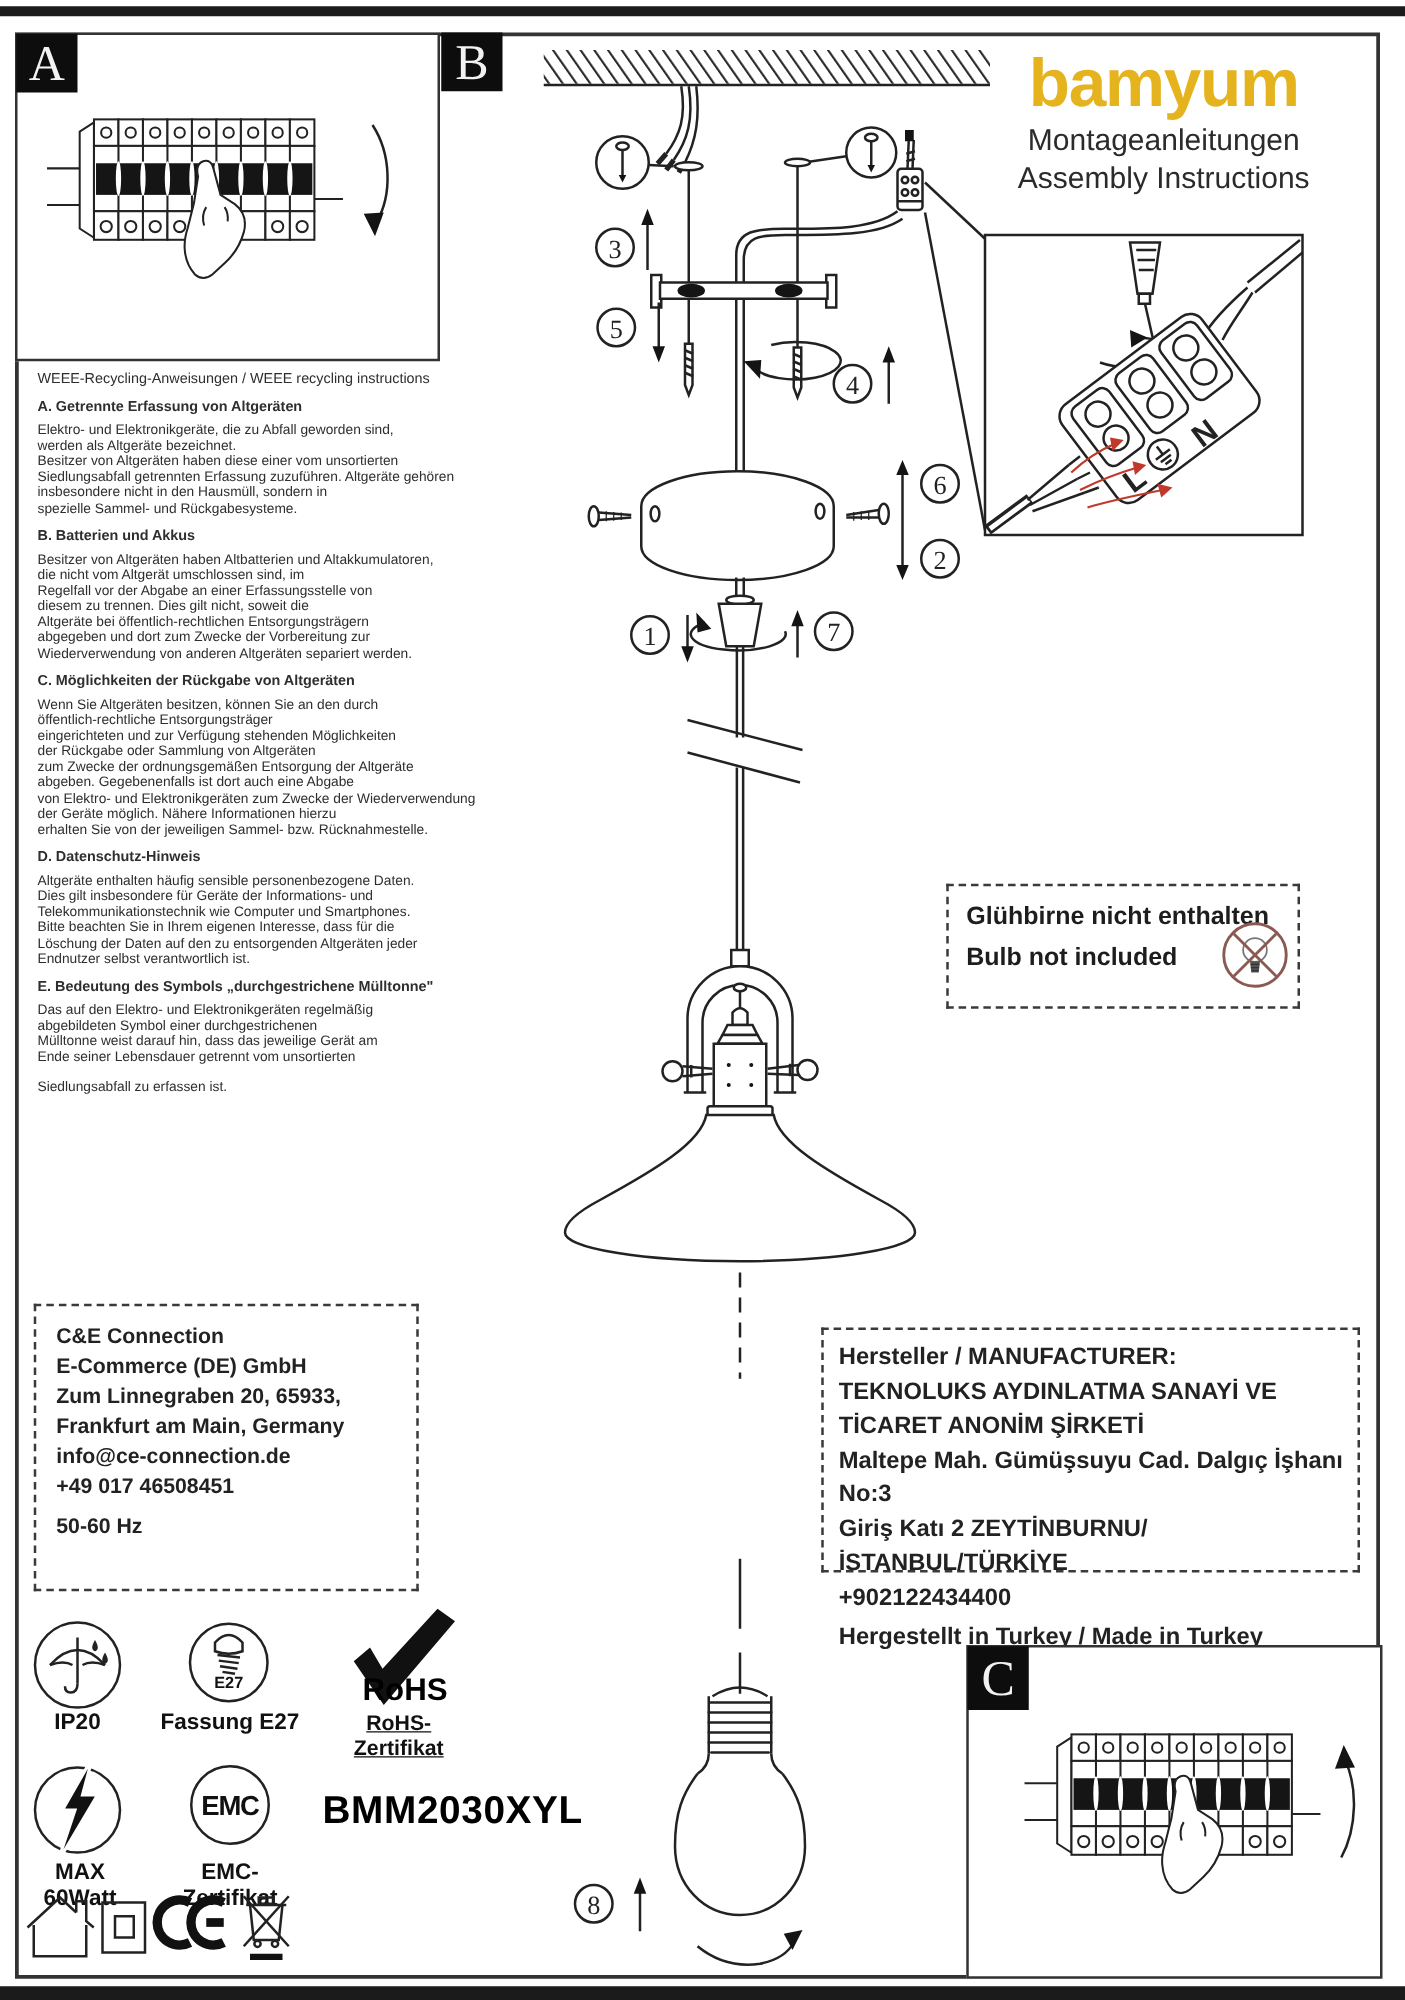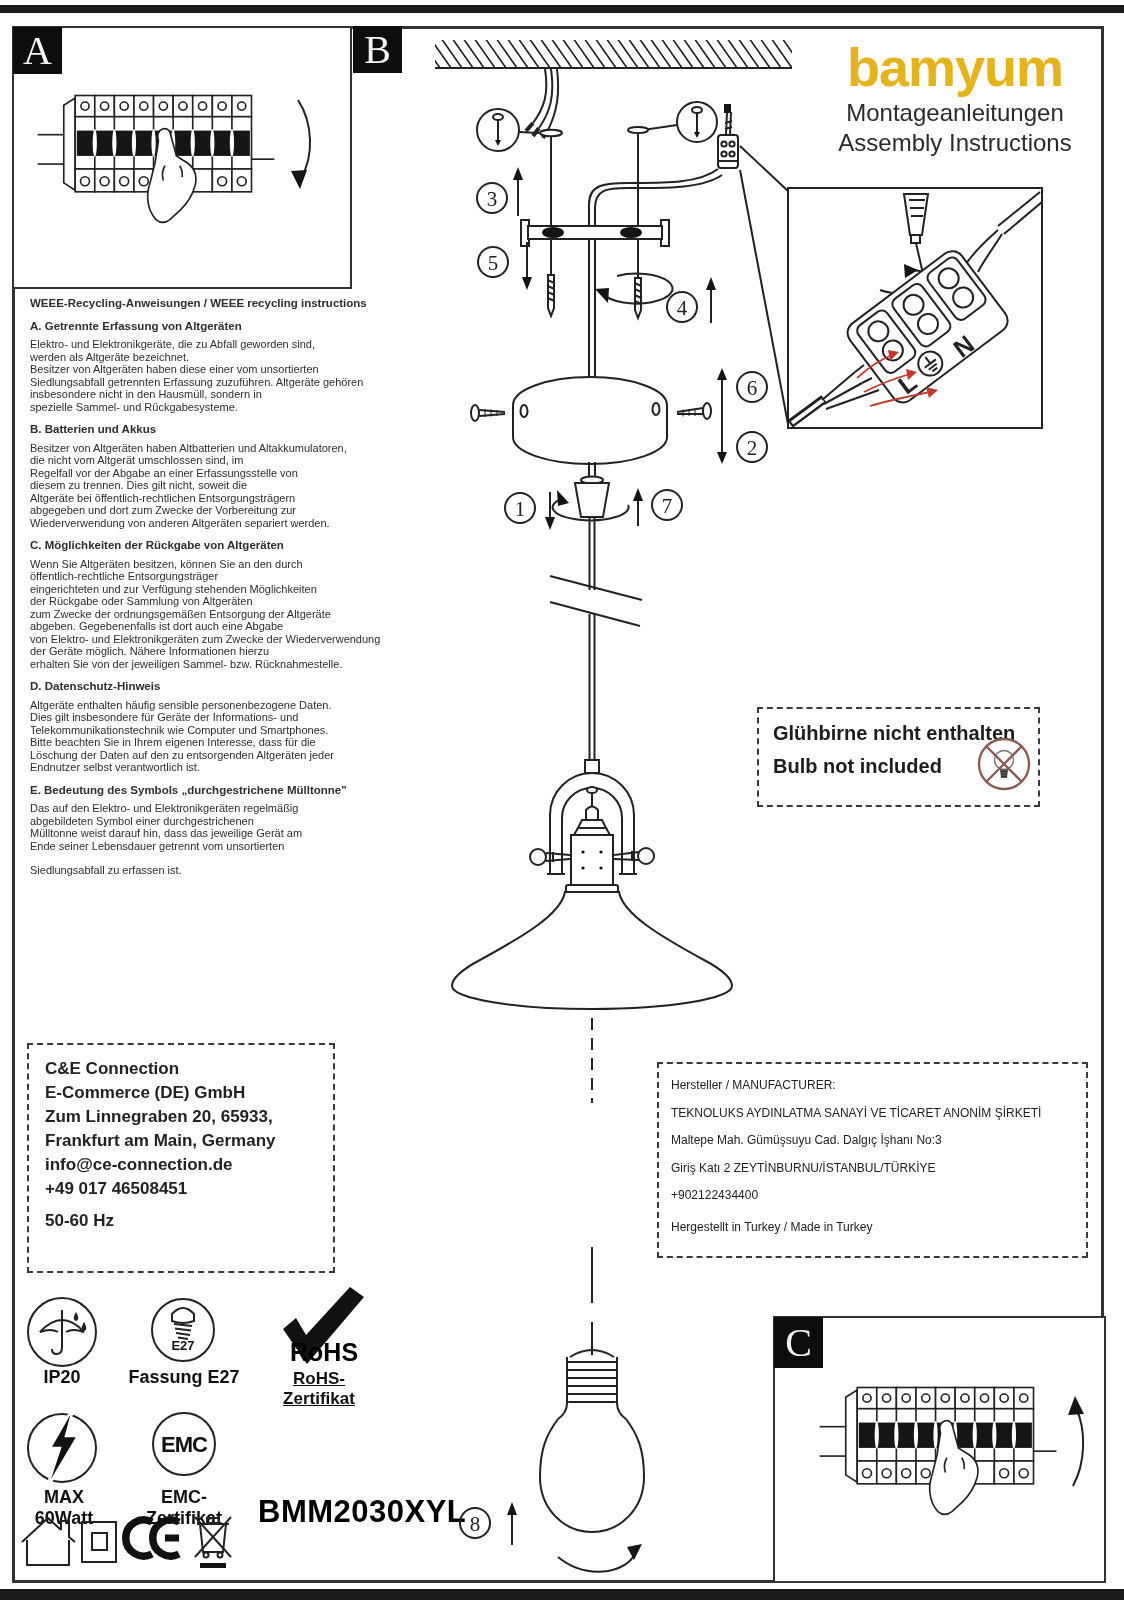--- a/index.html
+++ b/index.html
@@ -11,26 +11,26 @@
   .bar{background:#1b1b1b;}
   .frame{border:3px solid #333;box-sizing:border-box;}
   .panelbox{border:2.5px solid #333;box-sizing:border-box;background:#fff;}
   .panel-label{
     background:#0d0d0d;color:#f2f2f2;display:flex;align-items:center;justify-content:center;
     font-family:"Liberation Serif", serif;font-size:40px;font-weight:400;
   }
   .logo{font-size:54px;font-weight:700;color:#e4b31e;letter-spacing:-1px;text-align:center;}
   .subtitle{font-size:24px;font-weight:400;color:#2b2b2b;text-align:center;line-height:30px;}
   .weee{width:402px;font-size:11px;line-height:12.5px;color:#2e2e2e;}
-  .weee .t{font-weight:700;font-size:11.5px;margin:0 0 4px 0;}
+  .weee .t{font-weight:400;font-size:11.5px;margin:0 0 4px 0;}
   .sec-h{font-weight:700;font-size:11.5px;margin:10px 0 0 0;}
   .sec-b{margin:6px 0 0 0;white-space:pre-line;}
   .dashbox{border:2px dashed #3a3a3a;box-sizing:border-box;background:#fff;}
   .rsp-line{font-size:17px;font-weight:600;line-height:24px;color:#222;}
-  .man-line{font-size:12px;font-weight:400;line-height:27.5px;color:#222;}
+  .man-line{font-size:19px;font-weight:700;line-height:27.5px;color:#222;}
   .note-line{font-size:20px;font-weight:600;color:#1d1d1d;line-height:33px;}
   .cap{font-weight:700;font-size:17px;color:#111;text-align:center;}
   .model{font-size:31px;font-weight:700;color:#000;letter-spacing:0.5px;}
   svg{position:absolute;overflow:visible;}
   .ln{stroke:#222;fill:none;stroke-width:2;}
   .lnw{stroke:#222;fill:#fff;stroke-width:2;}
   .fillk{fill:#141414;stroke:none;}
   .stepnum{font-family:"Liberation Serif", serif;font-size:21px;fill:#222;}
   .redln{stroke:#c0392b;fill:none;stroke-width:1.8;}
   .redfill{fill:#c0392b;stroke:none;}
@@ -369,21 +369,21 @@
       <path class="redln" d="M 505,350 C 518,338 528,332 540,327"></path>
         <polygon class="redfill" points="536,322 547,324 538,333"></polygon>
       <path class="redln" d="M 512,364 C 528,356 544,350 558,346"></path>
         <polygon class="redfill" points="554,341 565,344 556,352"></polygon>
       <path class="redln" d="M 518,378 C 538,372 558,368 578,364"></path>
         <polygon class="redfill" points="574,359 586,362 577,370"></polygon>
     </g>
   </g>
 </svg>
 
-<div class="abs" style="left:800px;top:36px;width:310px;">
+<div class="abs" style="left:776px;top:36px;width:310px;">
   <div class="logo">bamyum</div>
   <div class="subtitle">Montageanleitungen</div>
   <div class="subtitle">Assembly Instructions</div>
 </div>
 
 <div class="abs weee" style="left:30px;top:297px;">
   <p class="t">WEEE-Recycling-Anweisungen / WEEE recycling instructions</p>
   <div>
     <p class="sec-h">A. Getrennte Erfassung von Altgeräten</p>
     <p class="sec-b">Elektro- und Elektronikgeräte, die zu Abfall geworden sind,
@@ -496,21 +496,21 @@
   <polygon points="52,4 28,46 38,46 24,88 56,34 44,34" fill="#111" stroke="#fff" stroke-width="2.5"></polygon>
 </svg>
 <div class="abs cap" style="left:13px;top:1487px;width:102px;font-size:18px;">MAX 60Watt</div>
 
 <svg style="left:149px;top:1409px;" width="70" height="70" viewBox="0 0 70 70">
   <circle cx="35" cy="35" r="31" class="ln" stroke-width="6"></circle>
   <text x="35" y="43" text-anchor="middle" font-size="22" font-weight="bold" fill="#111" letter-spacing="-1" font-family="Liberation Sans, sans-serif">EMC</text>
 </svg>
 <div class="abs cap" style="left:126px;top:1487px;width:116px;font-size:18px;">EMC-Zertifikat</div>
 
-<div class="abs model" style="left:258px;top:1494px;">BMM2030XYL</div>
+<div class="abs model" style="left:258px;top:1430px;">BMM2030XYL</div>
 
 <svg style="left:20px;top:1512px;" width="58" height="58" viewBox="0 0 58 58">
   <path class="ln" stroke-width="3.2" d="M 2,30 L 28,6 L 41,18 M 41,18 L 41,9 L 49,9 L 49,25 L 55,30 M 7,28 L 7,53 L 49,53 L 49,28"></path>
 </svg>
 <svg style="left:80px;top:1520px;" width="40" height="46" viewBox="0 0 40 46">
   <rect x="2" y="2" width="34" height="40" class="ln" stroke-width="3.2"></rect>
   <rect x="12" y="13" width="15" height="17" class="ln" stroke-width="2.6"></rect>
 </svg>
 <svg style="left:118px;top:1514px;" width="70" height="48" viewBox="0 0 70 48">
   <path d="M 34,8 A 18,18 0 1 0 34,40" stroke="#111" stroke-width="7.5" fill="none"></path>

